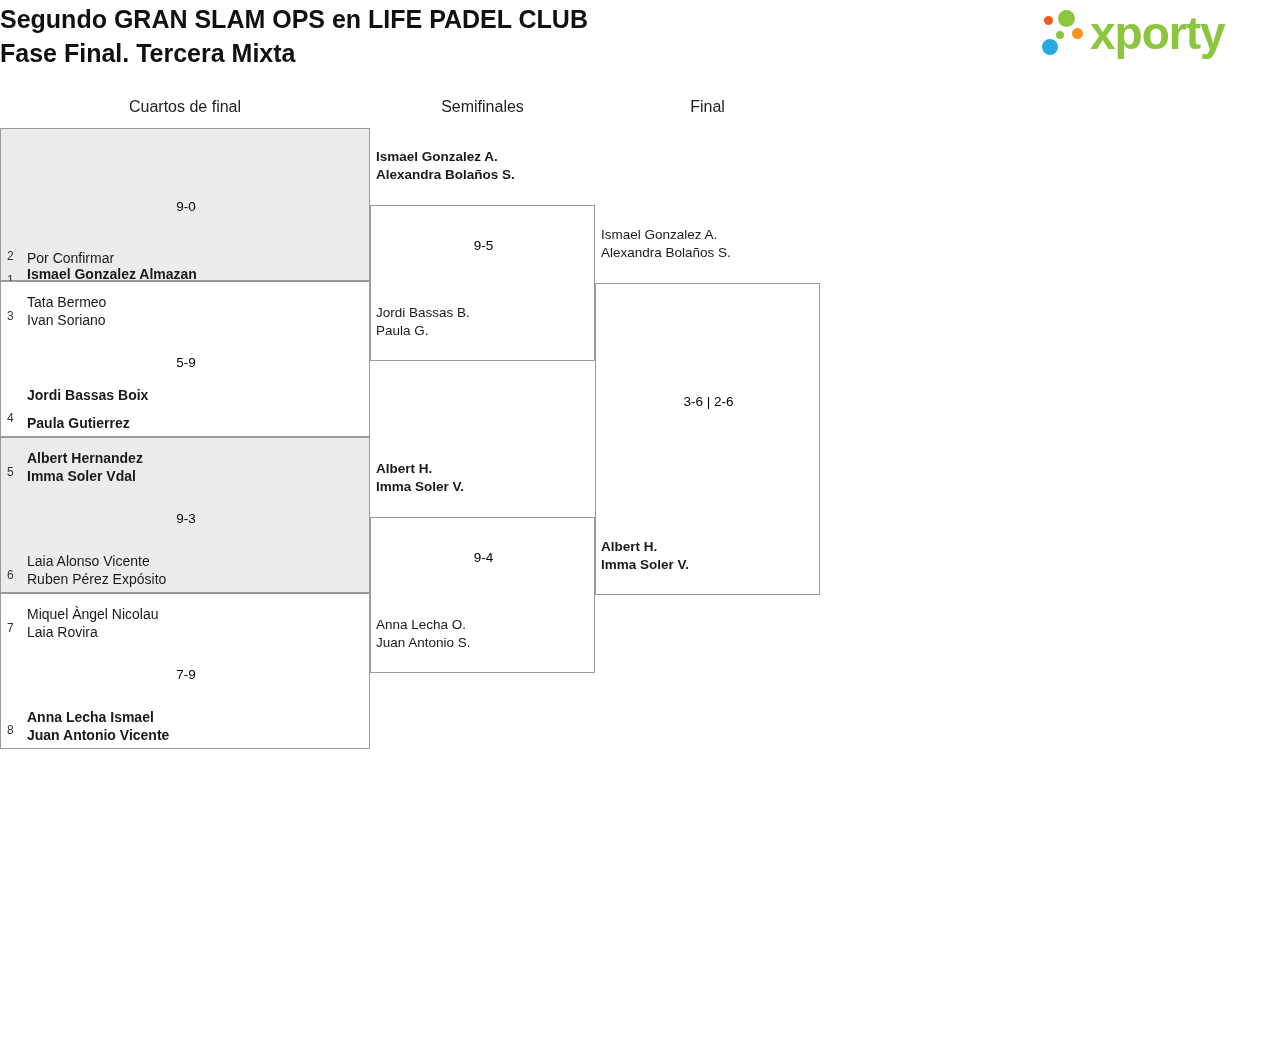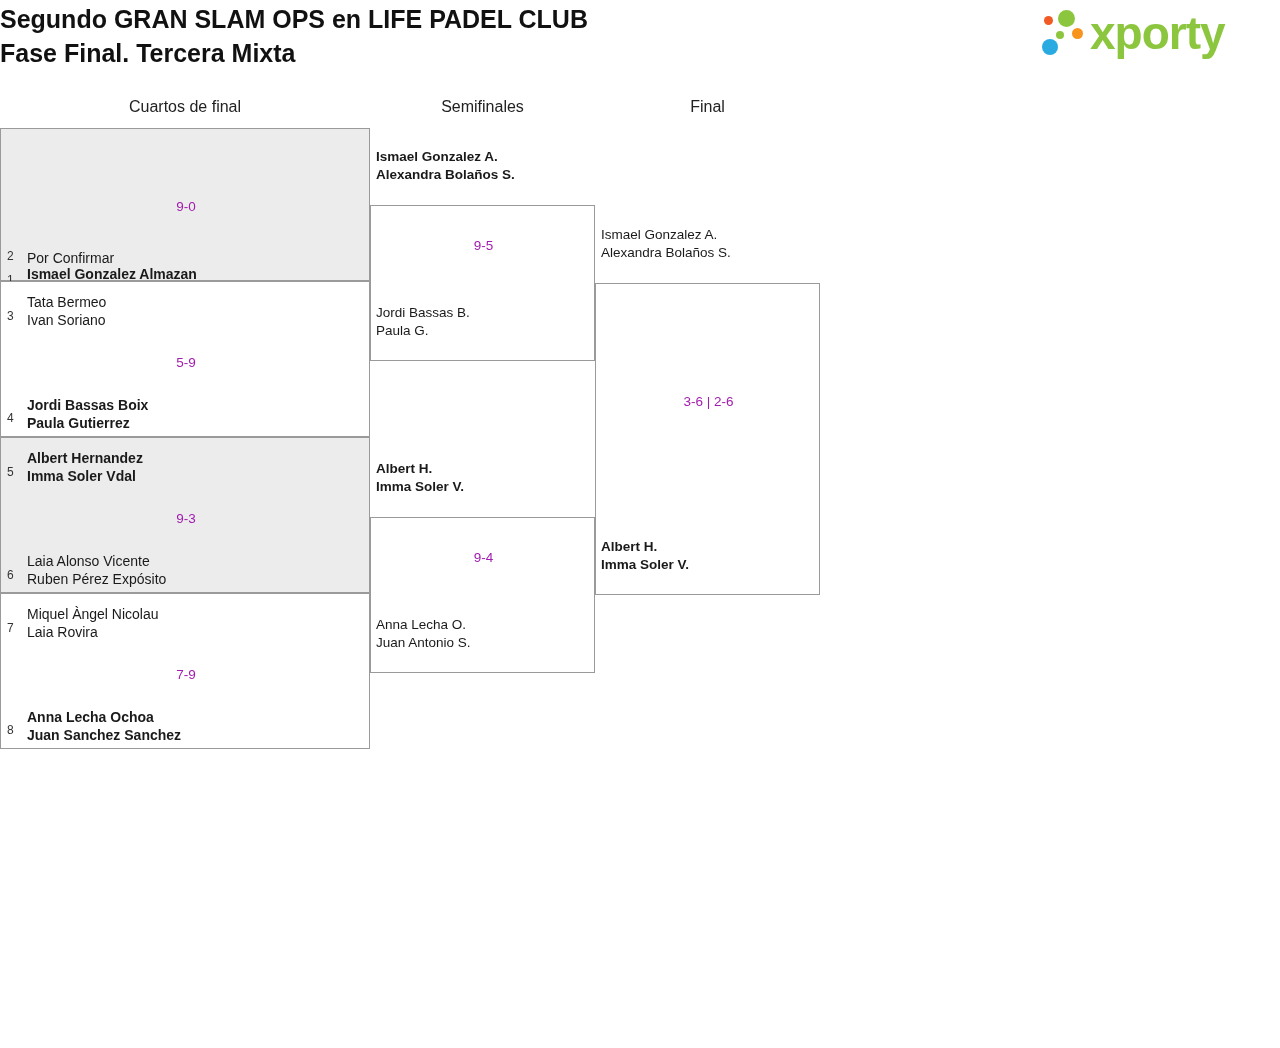--- a/index.html
+++ b/index.html
@@ -98,21 +98,21 @@
     left: 26px;
     font-size: 14px;
     line-height: 18px;
     color: #1a1a1a;
     white-space: nowrap;
   }
   .team.win { font-weight: bold; }
   .score {
     position: absolute;
     font-size: 13.5px;
-    color: #a21caf;
+    color: #000000;
     text-align: center;
     line-height: 18px;
   }
 
   
   .sideteam {
     position: absolute;
     font-size: 13.5px;
     line-height: 18px;
     color: #1a1a1a;
@@ -154,42 +154,42 @@
   <div class="team" style="top:120px;">Por Confirmar</div>
   <div class="team" style="top:138px;"></div>
 </div>
 
 <div class="match plain" style="left:0px; top:281px; width:370px; height:156px;">
   <div class="seed" style="top:27px;">3</div>
   <div class="team" style="top:11px;">Tata Bermeo</div>
   <div class="team" style="top:29px;">Ivan Soriano</div>
   <div class="score" style="left:0px; top:72px; width:370px;">5-9</div>
   <div class="seed" style="top:129px;">4</div>
-  <div class="team win" style="top:114px;text-align:right;">Jordi Bassas Boix</div>
+  <div class="team win" style="top:104px;text-align:right;">Jordi Bassas Boix</div>
   <div class="team win" style="top:132px;">Paula Gutierrez</div>
 </div>
 
 <div class="match shaded" style="left:0px; top:437px; width:370px; height:156px;">
   <div class="seed" style="top:27px;">5</div>
   <div class="team win" style="top:11px;">Albert Hernandez</div>
   <div class="team win" style="top:29px;">Imma Soler Vdal</div>
   <div class="score" style="left:0px; top:72px; width:370px;">9-3</div>
   <div class="seed" style="top:130px;">6</div>
   <div class="team" style="top:114px;">Laia Alonso Vicente</div>
   <div class="team" style="top:132px;">Ruben Pérez Expósito</div>
 </div>
 
 <div class="match plain" style="left:0px; top:593px; width:370px; height:156px;">
   <div class="seed" style="top:27px;">7</div>
   <div class="team" style="top:11px;">Miquel Àngel Nicolau</div>
   <div class="team" style="top:29px;">Laia Rovira</div>
   <div class="score" style="left:0px; top:72px; width:370px;">7-9</div>
   <div class="seed" style="top:129px;">8</div>
-  <div class="team win" style="top:114px;">Anna Lecha Ochoa</div>
-  <div class="team win" style="top:132px;">Juan Sanchez Sanchez</div>
+  <div class="team win" style="top:114px;">Anna Lecha Ismael</div>
+  <div class="team win" style="top:132px;">Juan Antonio Vicente</div>
 </div>
 
 <div class="match plain" style="left:370px; top:205px; width:225px; height:156px;padding-left:47px;">
   <div class="score" style="left:0px; top:31px; width:225px;">9-5</div>
 </div>
 <div class="sideteam win" style="left:376px; top:148px;">Ismael Gonzalez A.</div>
 <div class="sideteam win" style="left:376px; top:166px;">Alexandra Bolaños S.</div>
 <div class="sideteam" style="left:376px; top:304px;">Jordi Bassas B.</div>
 <div class="sideteam" style="left:376px; top:322px;">Paula G.</div>
 

